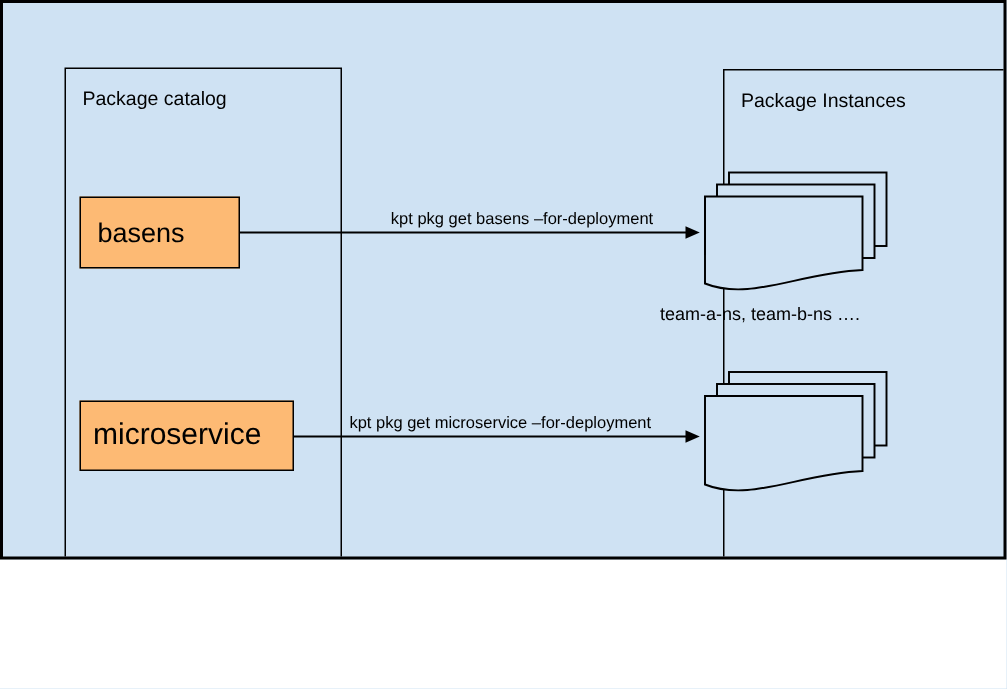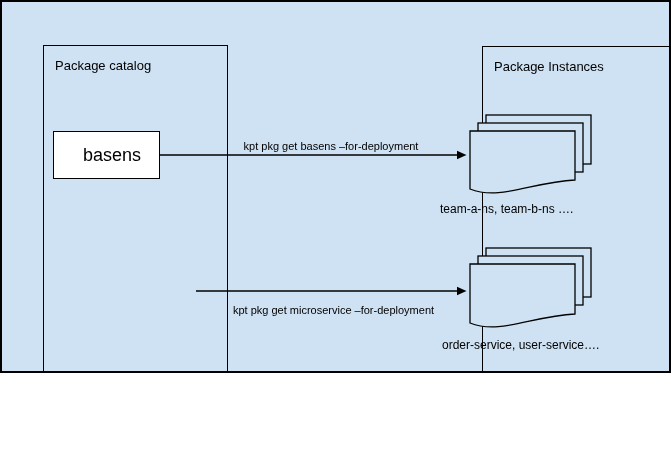--- a/index.html
+++ b/index.html
@@ -27,47 +27,46 @@
     left: 11px;
     top: 12px;
     font-size: 13px;
     color: #000000;
     white-space: nowrap;
   }
   .node {
     position: absolute;
     box-sizing: border-box;
     border: 1px solid #000000;
-    background: #ffffff;
+    background: #fdba74;
     display: flex;
     align-items: center;
     color: #000000;
     white-space: nowrap;
-    justify-content: center;
   }
   .node-basens { left: 51px; top: 129px; width: 107px; height: 48px; font-size: 18px; padding-left: 11px; }
   .node-microservice { left: 51px; top: 265px; width: 143px; height: 47px; font-size: 20px; padding-left: 8px; }
   .catalog-box { left: 41px; top: 43px; width: 185px; height: 378px; }
   .instances-box { left: 436px; top: 44px; width: 195px; height: 372px; margin-left: 44px; }
   .svg-layer {
     position: absolute;
     left: 0; top: 0;
     width: 671px;
     height: 459px;
     pointer-events: none;
   }
   .arrow-label {
     position: absolute;
     font-size: 11px;
     color: #000000;
     text-align: center;
     white-space: nowrap;
   }
-  .arrow-label-1 { left: 229px; top: 138px; width: 200px; }
-  .arrow-label-2 { left: 229px; top: 274px; width: 205px; margin-top: 28px; }
+  .arrow-label-1 { left: 246px; top: 138px; width: 200px; }
+  .arrow-label-2 { left: 229px; top: 274px; width: 205px; }
   .stack-caption {
     position: absolute;
     font-size: 12px;
     color: #000000;
     text-align: left;
     white-space: nowrap;
   }
   .stack-caption-1 { left: 438px; top: 200px; width: 180px; }
   .stack-caption-2 { left: 440px; top: 336px; width: 200px; }
 </style>
@@ -79,20 +78,23 @@
   <div class="group-box catalog-box">
     <span class="group-title">Package catalog</span>
   </div>
 
   <div class="group-box instances-box">
     <span class="group-title">Package Instances</span>
   </div>
 
   <div class="node node-basens">
     <span>basens</span>
+  </div>
+  <div class="node node-microservice">
+    <span>microservice</span>
   </div>
 
   <svg class="svg-layer" viewBox="0 0 671 459" xmlns="http://www.w3.org/2000/svg">
 
     <g>
       <line x1="158" y1="153" x2="456" y2="153" stroke="#000000" stroke-width="1.3"></line>
       <polygon points="455,148.8 464.5,153 455,157.2" fill="#000000"></polygon>
     </g>
 
     <g>
@@ -110,15 +112,14 @@
       <rect x="484" y="246" width="105" height="49"></rect>
       <rect x="476" y="254" width="105" height="49"></rect>
       <path d="M468,262 L573,262 L573,312 C530,314 498,333 468,321 Z"></path>
     </g>
   </svg>
 
   <div class="arrow-label arrow-label-1">kpt pkg get basens –for-deployment</div>
   <div class="arrow-label arrow-label-2">kpt pkg get microservice –for-deployment</div>
 
   <div class="stack-caption stack-caption-1">team-a-ns, team-b-ns ….</div>
-  <div class="stack-caption stack-caption-2">order-service, user-service….</div>
 
 </div>
 
 </body></html>

